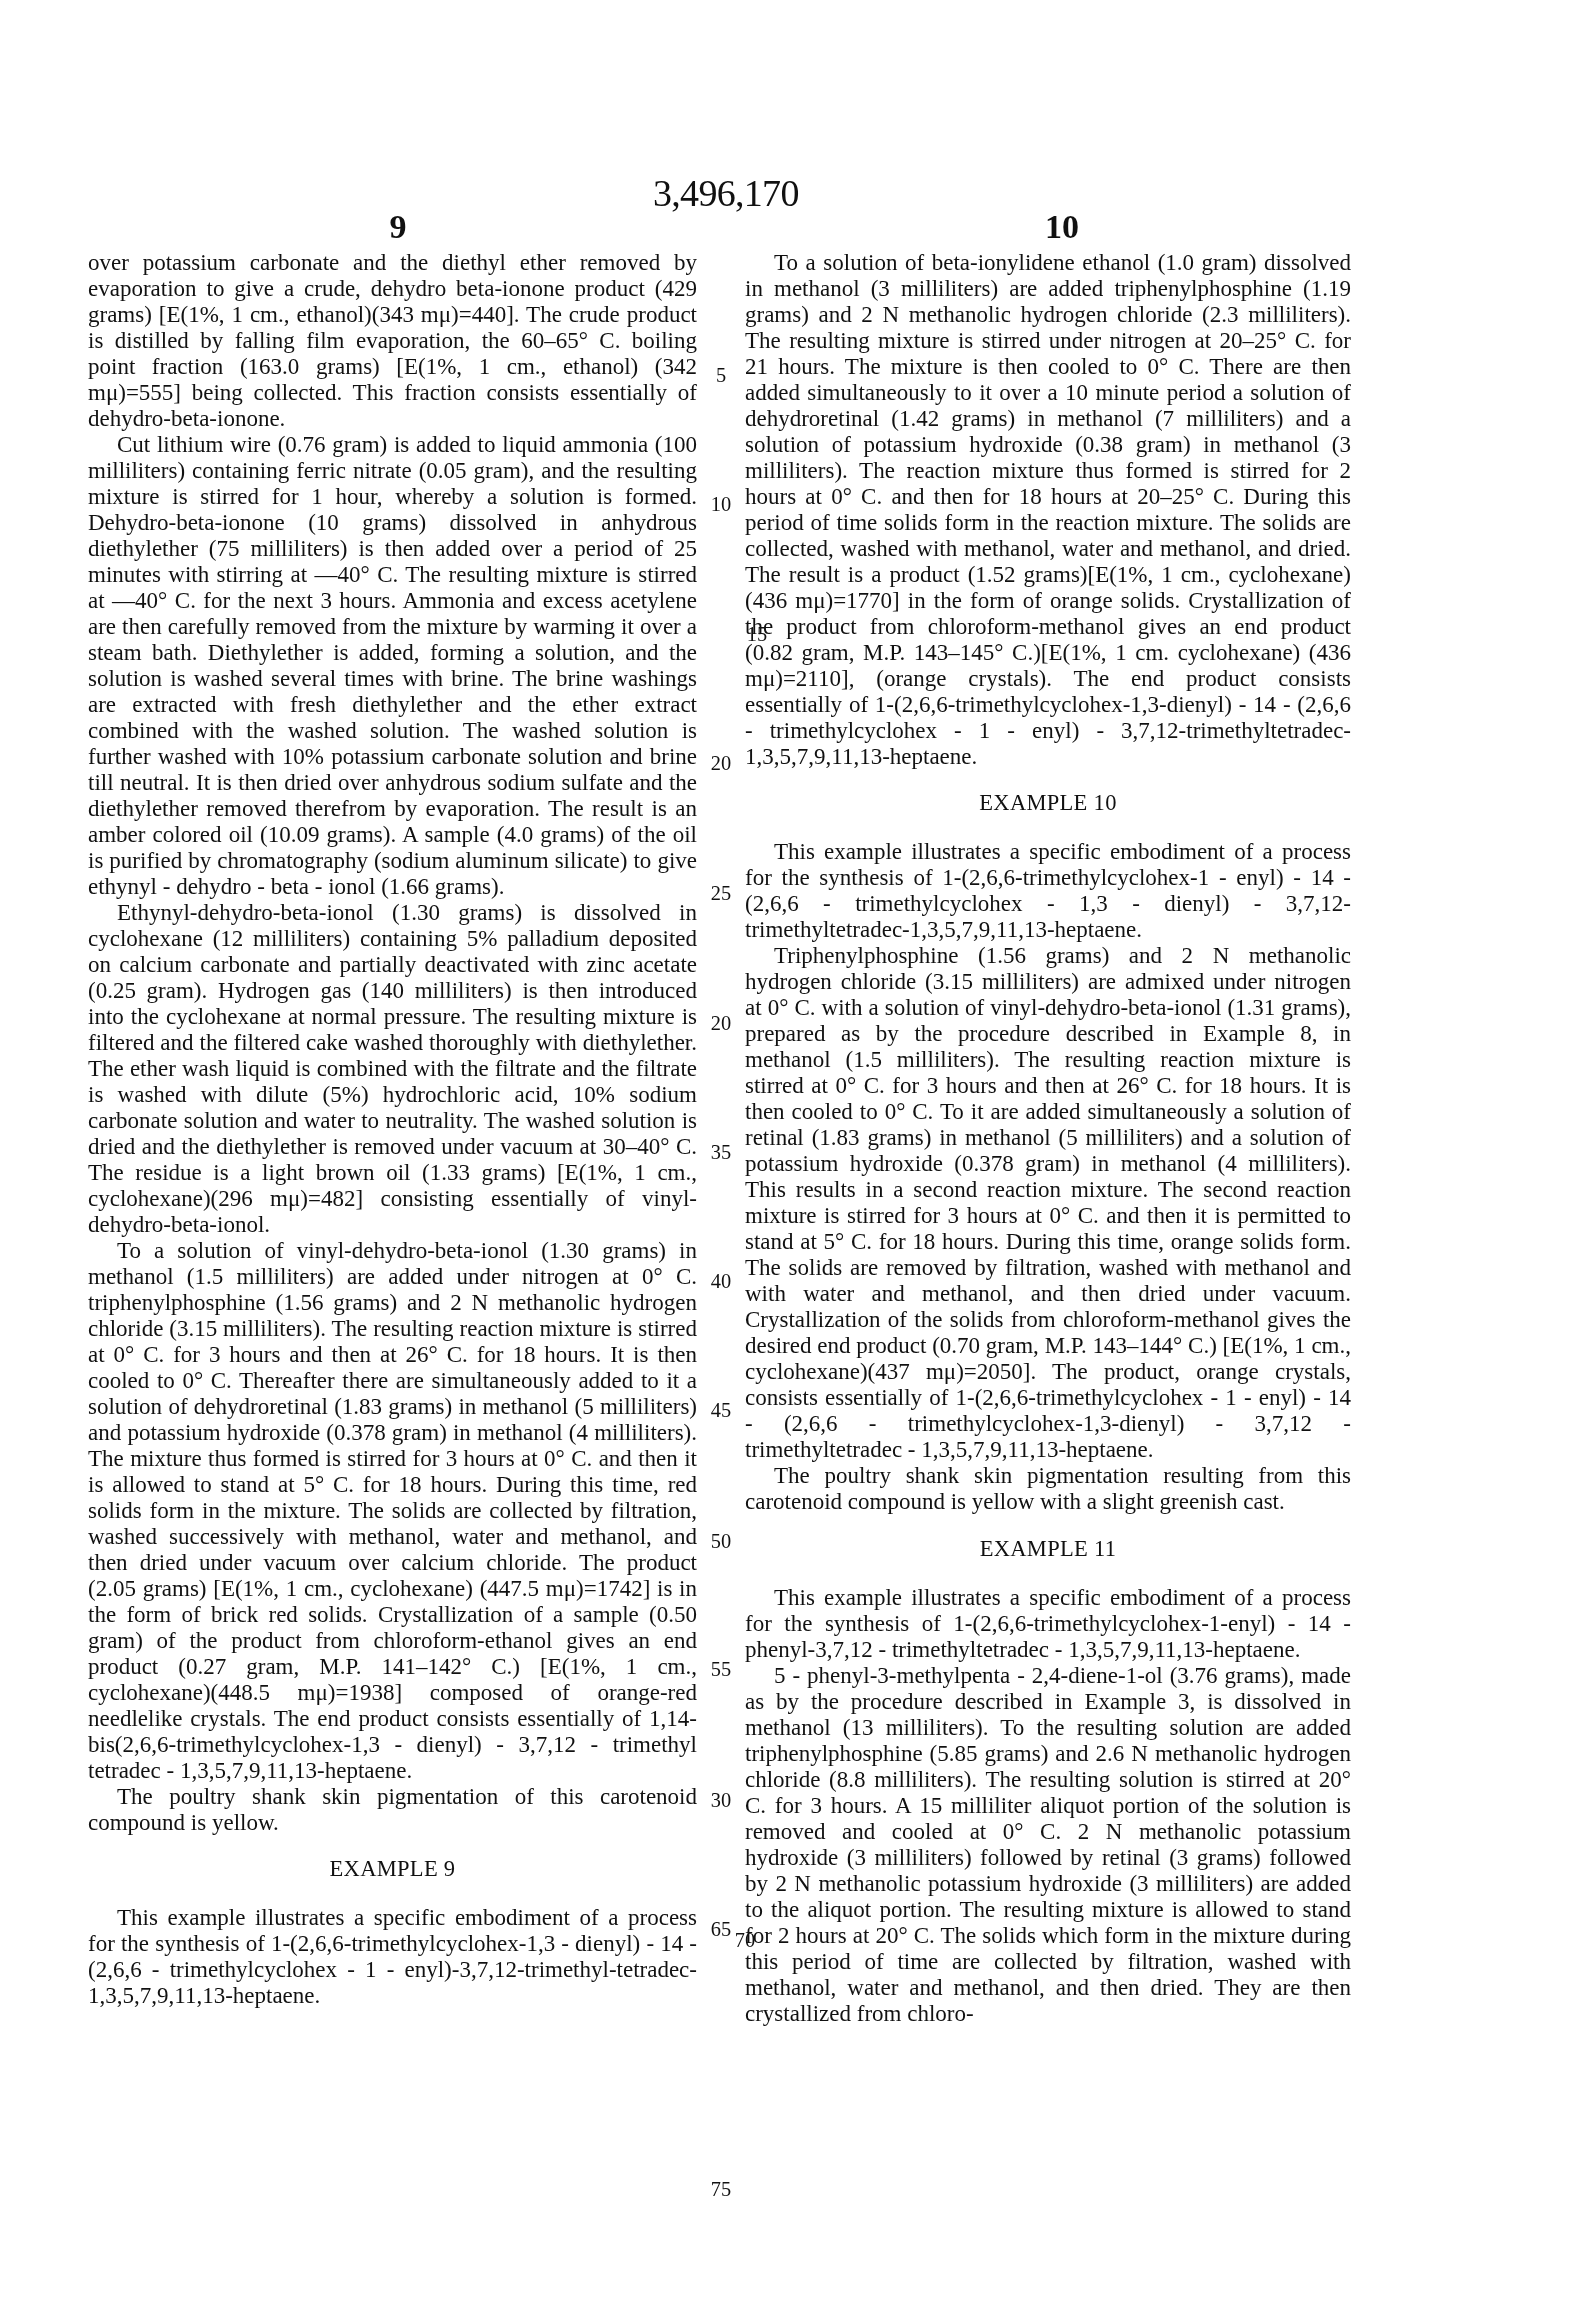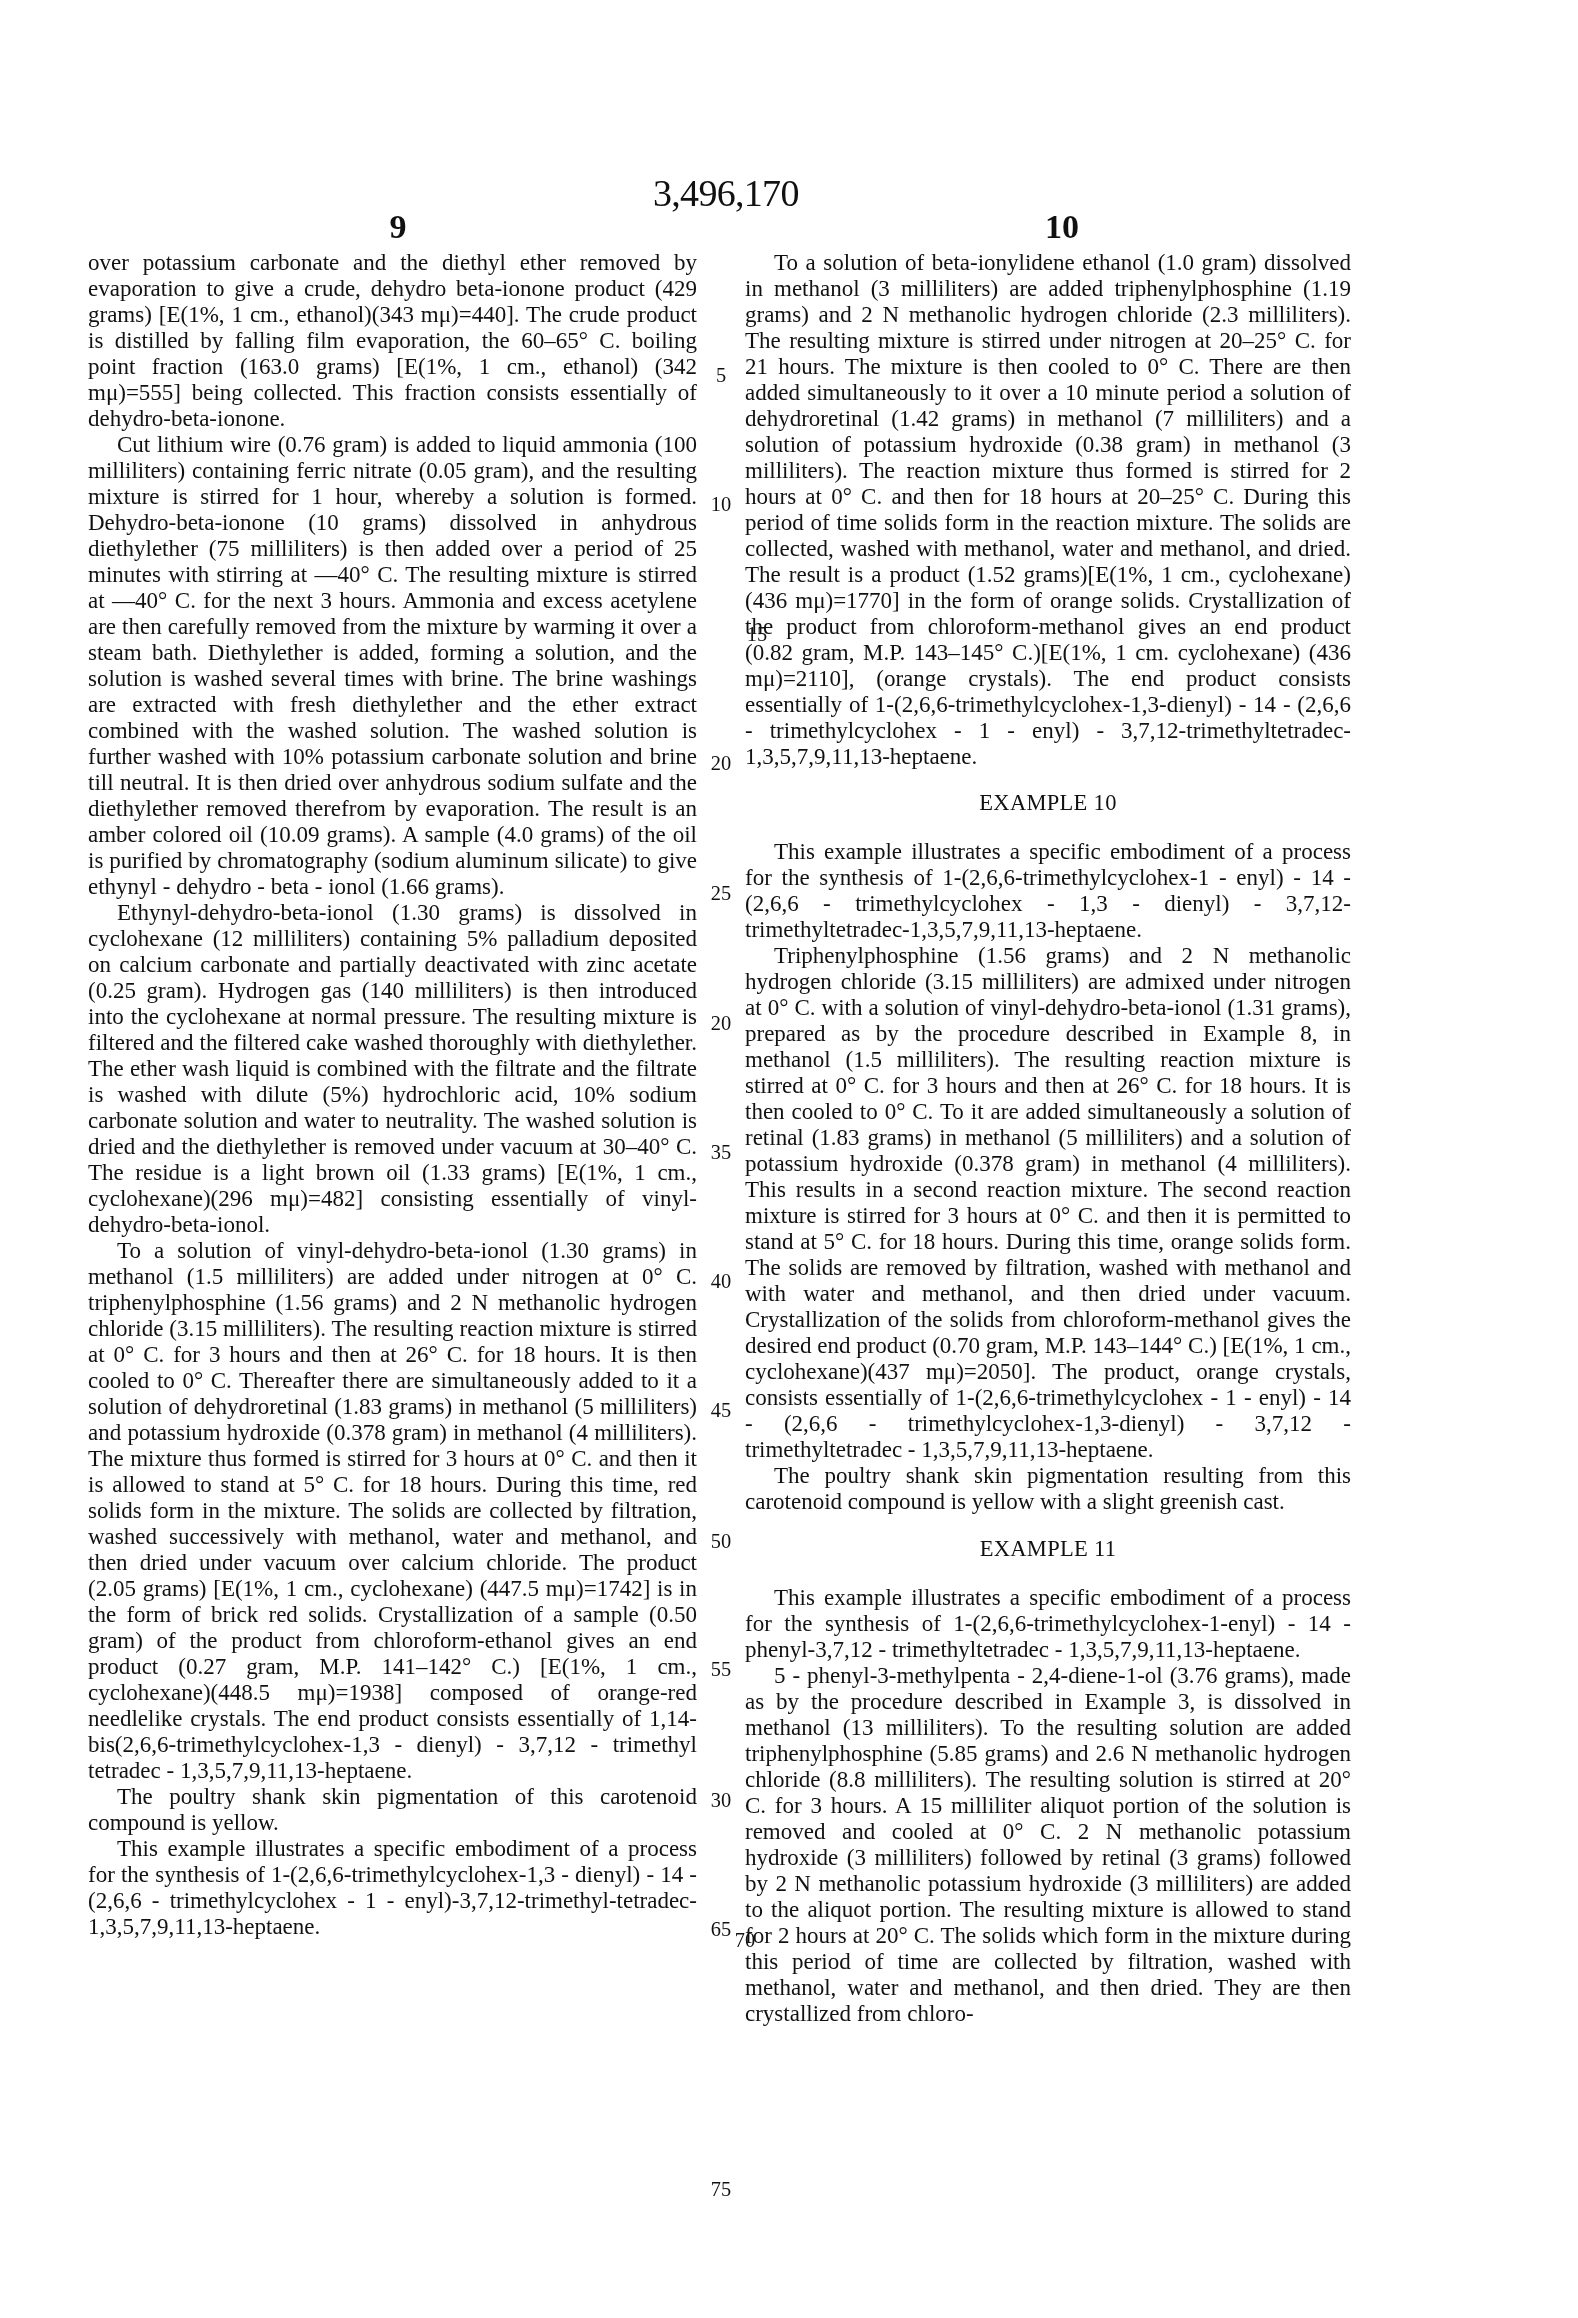--- a/index.html
+++ b/index.html
@@ -24,20 +24,21 @@
   <div class="patent-no">3,496,170</div>
   <div class="col-no left">9</div>
   <div class="col-no right">10</div>
 
   <div class="col left">
     <p>over potassium carbonate and the diethyl ether removed by evaporation to give a crude, dehydro beta-ionone product (429 grams) [E(1%, 1 cm., ethanol)(343 mμ)=440]. The crude product is distilled by falling film evaporation, the 60–65° C. boiling point fraction (163.0 grams) [E(1%, 1 cm., ethanol) (342 mμ)=555] being collected. This fraction consists essentially of dehydro-beta-ionone.</p>
     <p class="ind">Cut lithium wire (0.76 gram) is added to liquid ammonia (100 milliliters) containing ferric nitrate (0.05 gram), and the resulting mixture is stirred for 1 hour, whereby a solution is formed. Dehydro-beta-ionone (10 grams) dissolved in anhydrous diethylether (75 milliliters) is then added over a period of 25 minutes with stirring at —40° C. The resulting mixture is stirred at —40° C. for the next 3 hours. Ammonia and excess acetylene are then carefully removed from the mixture by warming it over a steam bath. Diethylether is added, forming a solution, and the solution is washed several times with brine. The brine washings are extracted with fresh diethylether and the ether extract combined with the washed solution. The washed solution is further washed with 10% potassium carbonate solution and brine till neutral. It is then dried over anhydrous sodium sulfate and the diethylether removed therefrom by evaporation. The result is an amber colored oil (10.09 grams). A sample (4.0 grams) of the oil is purified by chromatography (sodium aluminum silicate) to give ethynyl - dehydro - beta - ionol (1.66 grams).</p>
     <p class="ind">Ethynyl-dehydro-beta-ionol (1.30 grams) is dissolved in cyclohexane (12 milliliters) containing 5% palladium deposited on calcium carbonate and partially deactivated with zinc acetate (0.25 gram). Hydrogen gas (140 milliliters) is then introduced into the cyclohexane at normal pressure. The resulting mixture is filtered and the filtered cake washed thoroughly with diethylether. The ether wash liquid is combined with the filtrate and the filtrate is washed with dilute (5%) hydrochloric acid, 10% sodium carbonate solution and water to neutrality. The washed solution is dried and the diethylether is removed under vacuum at 30–40° C. The residue is a light brown oil (1.33 grams) [E(1%, 1 cm., cyclohexane)(296 mμ)=482] consisting essentially of vinyl-dehydro-beta-ionol.</p>
     <p class="ind">To a solution of vinyl-dehydro-beta-ionol (1.30 grams) in methanol (1.5 milliliters) are added under nitrogen at 0° C. triphenylphosphine (1.56 grams) and 2 N methanolic hydrogen chloride (3.15 milliliters). The resulting reaction mixture is stirred at 0° C. for 3 hours and then at 26° C. for 18 hours. It is then cooled to 0° C. Thereafter there are simultaneously added to it a solution of dehydroretinal (1.83 grams) in methanol (5 milliliters) and potassium hydroxide (0.378 gram) in methanol (4 milliliters). The mixture thus formed is stirred for 3 hours at 0° C. and then it is allowed to stand at 5° C. for 18 hours. During this time, red solids form in the mixture. The solids are collected by filtration, washed successively with methanol, water and methanol, and then dried under vacuum over calcium chloride. The product (2.05 grams) [E(1%, 1 cm., cyclohexane) (447.5 mμ)=1742] is in the form of brick red solids. Crystallization of a sample (0.50 gram) of the product from chloroform-ethanol gives an end product (0.27 gram, M.P. 141–142° C.) [E(1%, 1 cm., cyclohexane)(448.5 mμ)=1938] composed of orange-red needlelike crystals. The end product consists essentially of 1,14-bis(2,6,6-trimethylcyclohex-1,3 - dienyl) - 3,7,12 - trimethyl tetradec - 1,3,5,7,9,11,13-heptaene.</p>
     <p class="ind">The poultry shank skin pigmentation of this carotenoid compound is yellow.</p>
+    <p class="heading">EXAMPLE 9</p>
     <p class="ind">This example illustrates a specific embodiment of a process for the synthesis of 1-(2,6,6-trimethylcyclohex-1,3 - dienyl) - 14 - (2,6,6 - trimethylcyclohex - 1 - enyl)-3,7,12-trimethyl-tetradec-1,3,5,7,9,11,13-heptaene.</p>
   </div>
 
   <div class="linenos" id="gutter">
       <div class="lineno" style="top: 364px;">5</div>
       <div class="lineno" style="top: 493px;">10</div>
       <div class="lineno" style="top: 623px; margin-left: 36px;">15</div>
       <div class="lineno" style="top: 752px;">20</div>
       <div class="lineno" style="top: 882px;">25</div>
       <div class="lineno" style="top: 1012px;">20</div>

